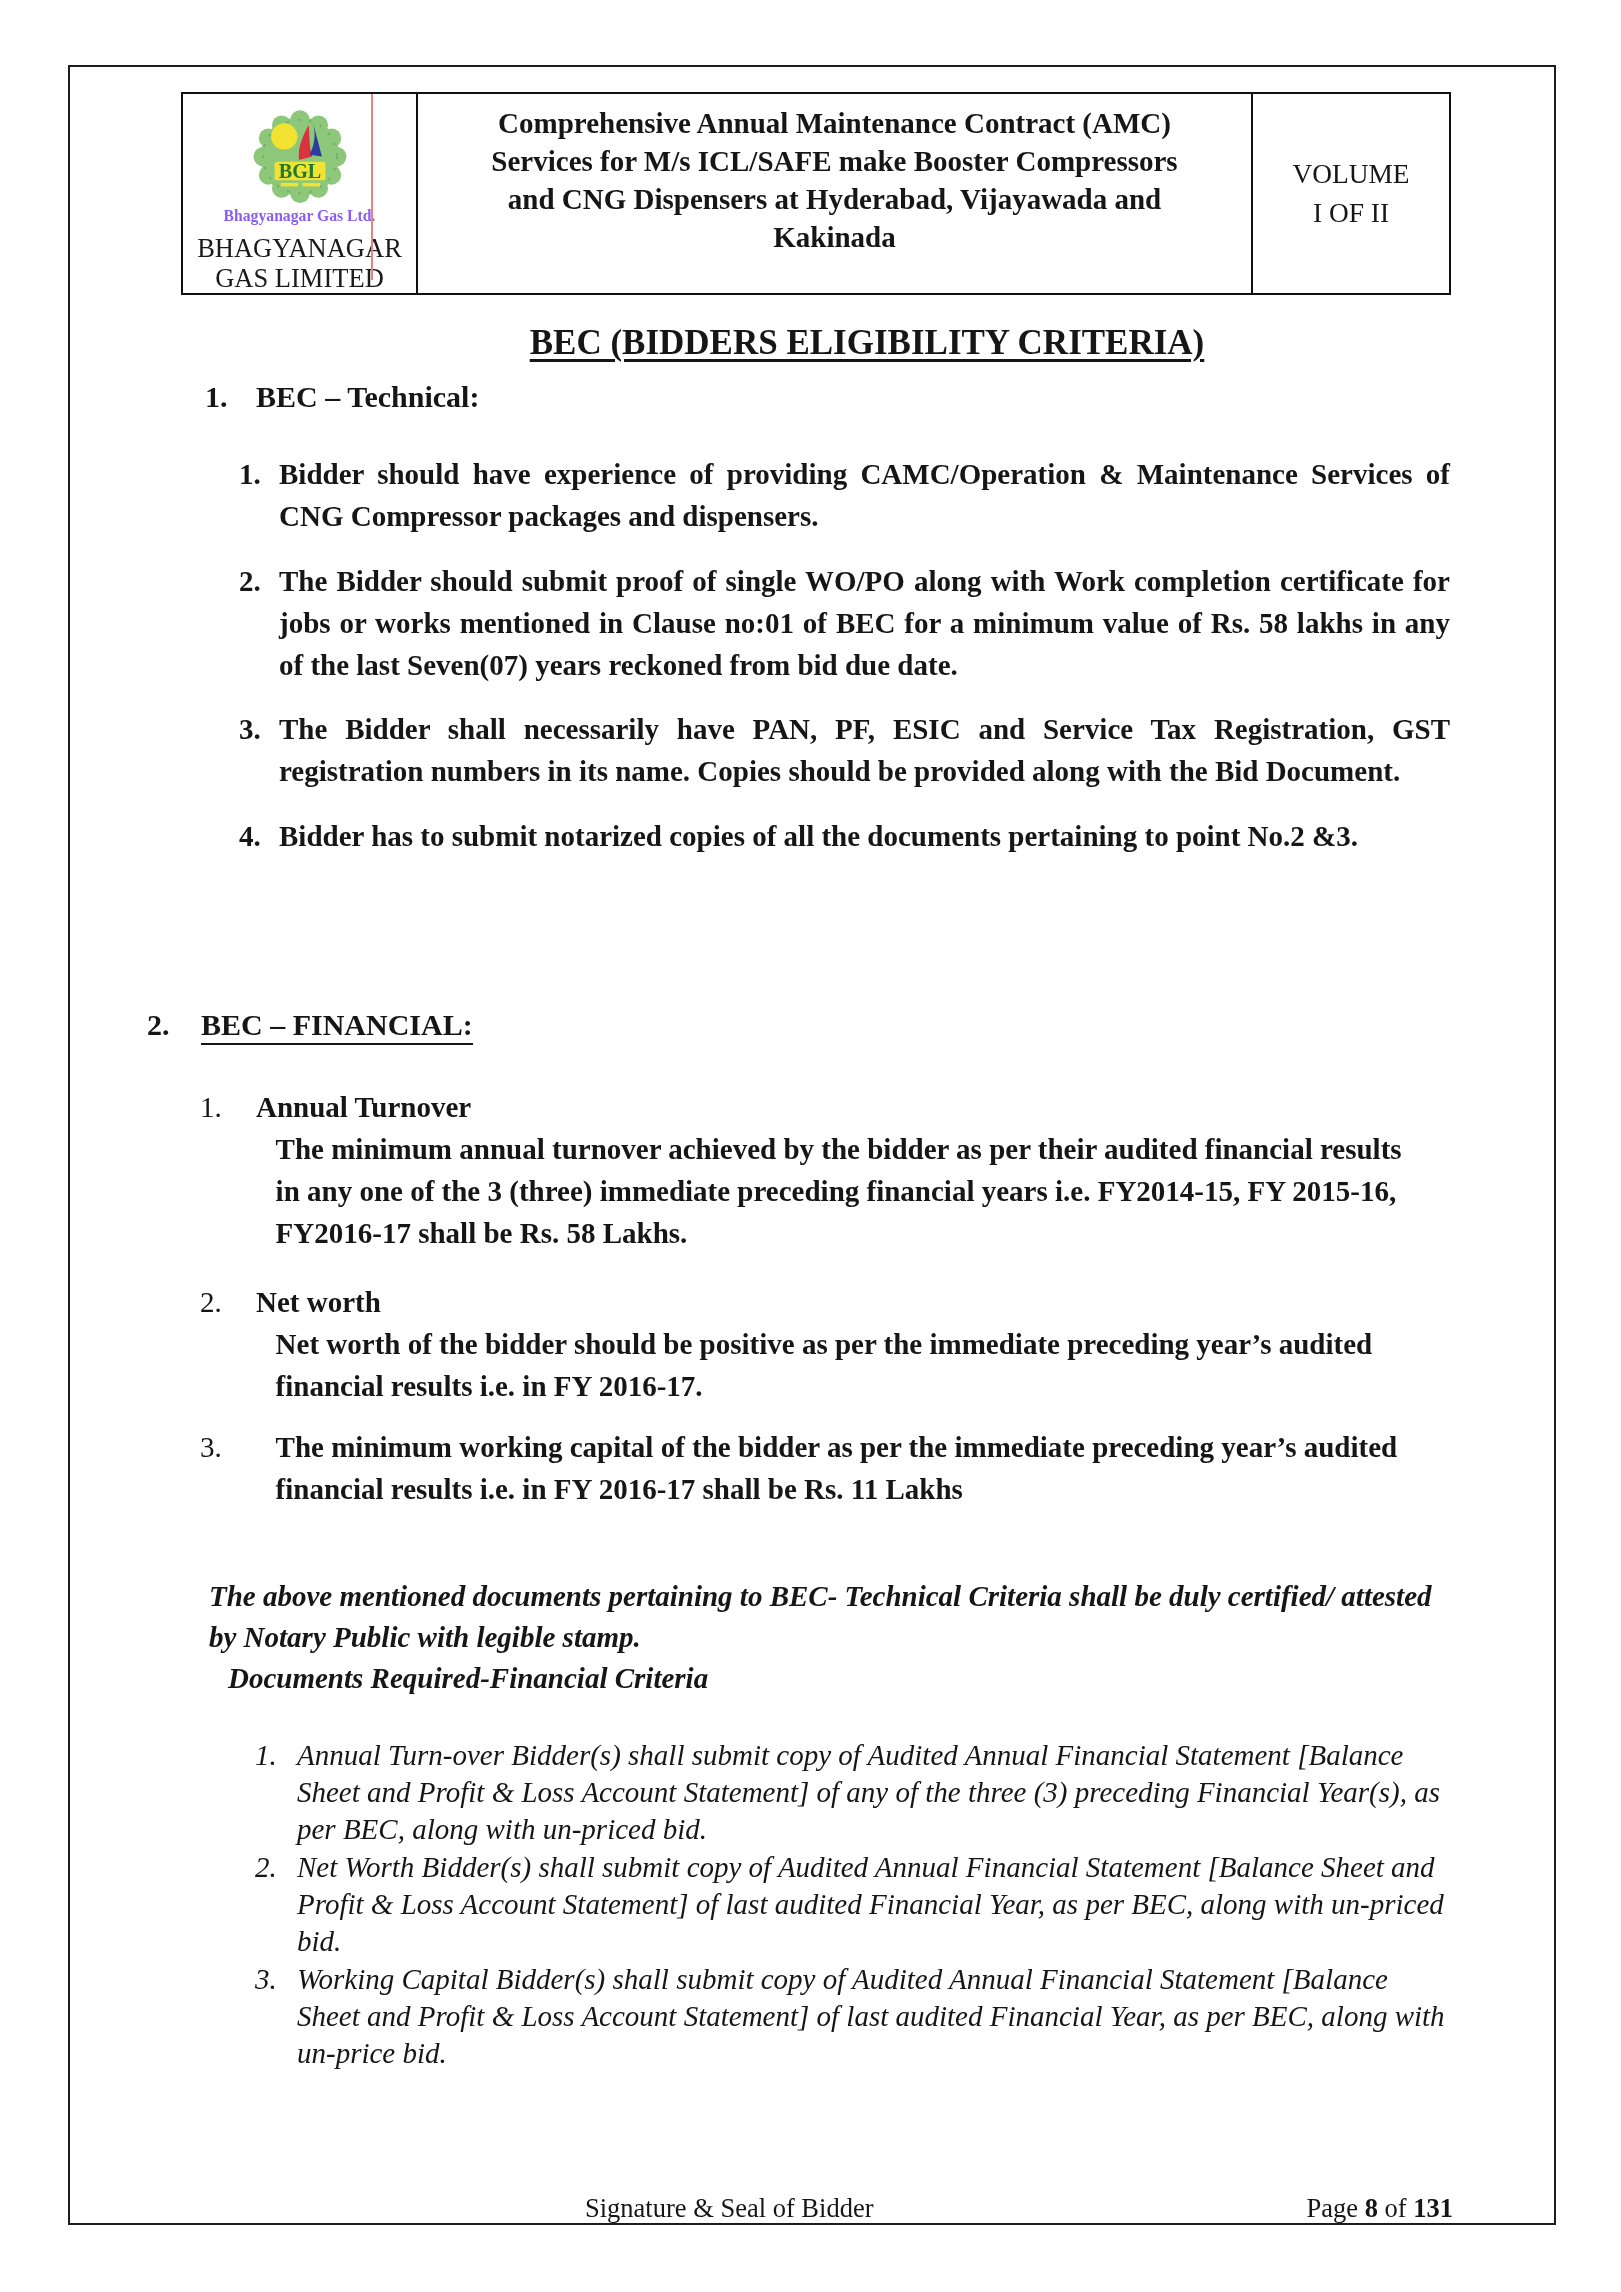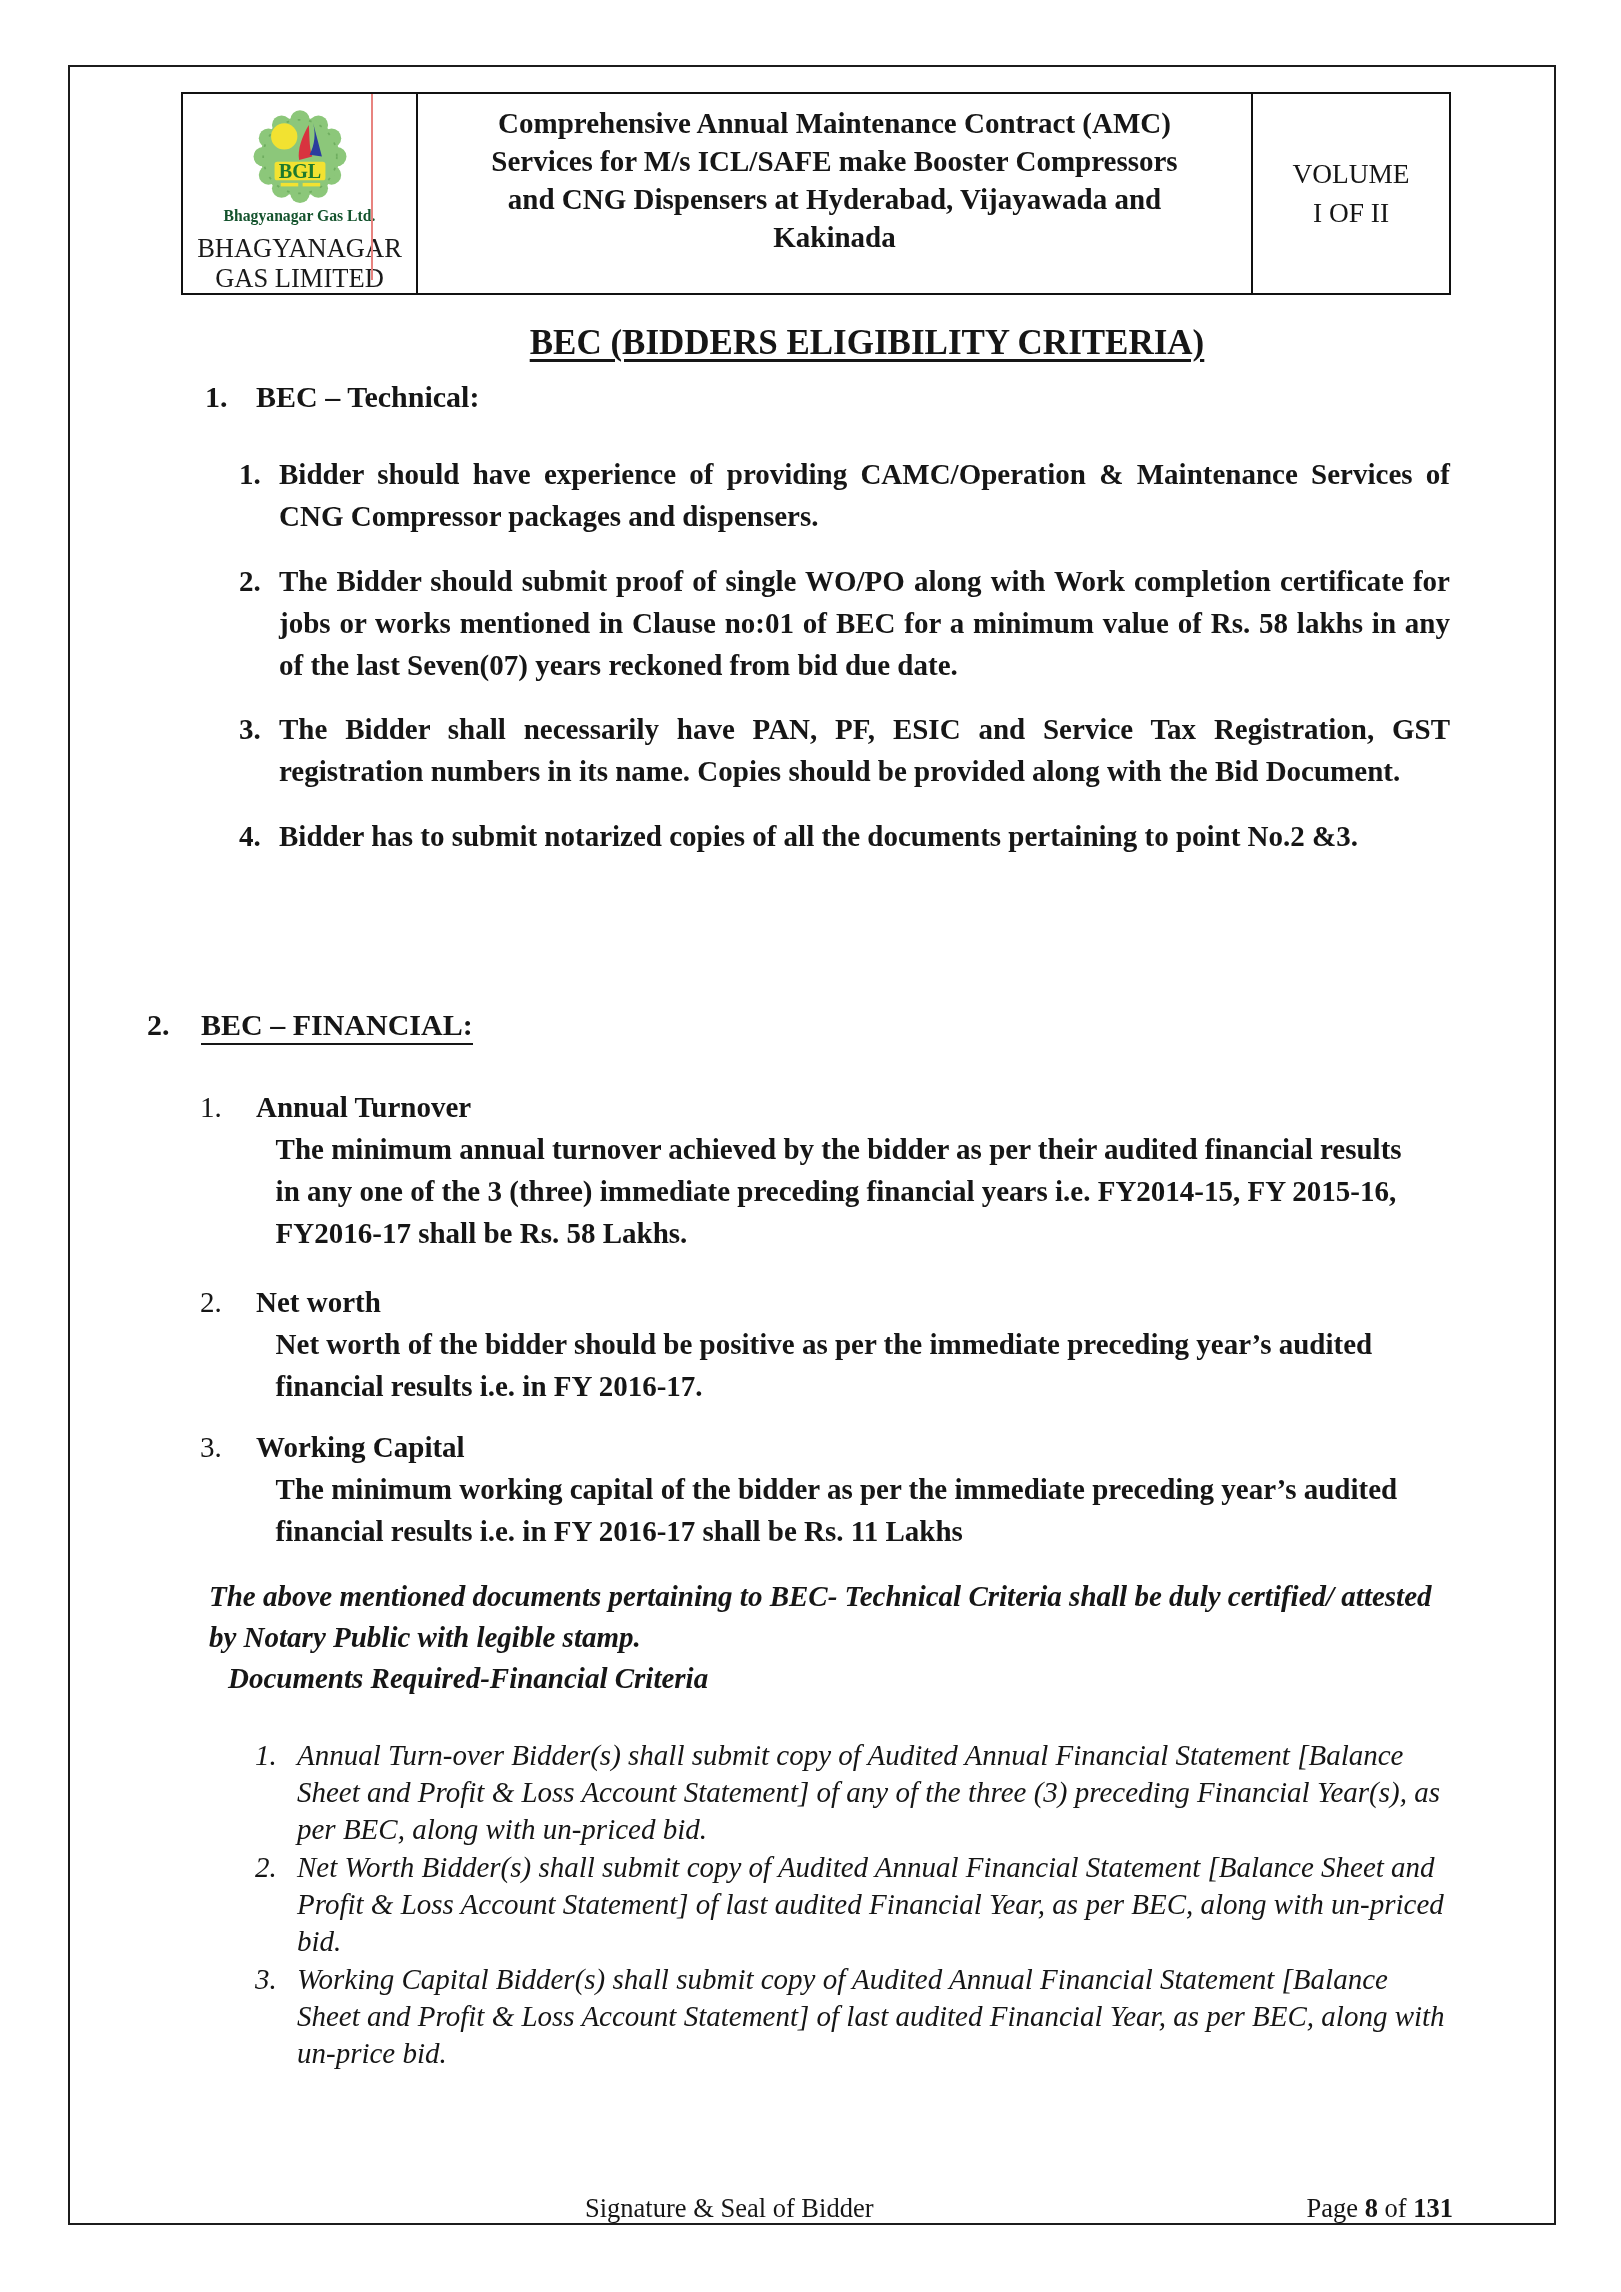--- a/index.html
+++ b/index.html
@@ -16,21 +16,21 @@
   .header-table {
     position:absolute; left:181px; top:92px; width:1270px; height:203px;
     display:flex; border:2.9px solid #111;
   }
   .cell { border-right:2.9px solid #111; }
   .cell:last-child { border-right:none; }
   .logo-cell {
     width:235px; flex:none; display:flex; flex-direction:column; align-items:center;
     padding-top:9.8px; position:relative;
   }
-  .logo-caption { font-size:15.7px; color:#14532d; margin-top:-2px; font-weight:bold; }
+  .logo-caption { font-size:15.7px; color:#8b5cf6; margin-top:-2px; font-weight:bold; }
   .company-name { margin-top:8px; text-align:center; font-size:26.5px; line-height:30px; color:#1a1a1a; }
   .scan-artifact {
     position:absolute; left:188px; top:0; width:2px; height:186px; background:#e8837f;
   }
   .title-cell {
     flex:1; text-align:center; font-weight:bold; font-size:29px; line-height:38px;
     padding:9.8px 13.7px 0 13.7px;
   }
   .volume-cell {
     width:196px; flex:none; display:flex; flex-direction:column; justify-content:center;
@@ -172,21 +172,20 @@
     <div class="fin-item fin-item-2">
       <span class="num">2.</span>
       <span>
         <span class="fin-title">Net worth</span>
         <span class="fin-body" style="display:block">Net worth of the bidder should be positive as per the immediate preceding year’s audited financial results i.e. in FY 2016-17.</span>
       </span>
     </div>
     <div class="fin-item">
       <span class="num">3.</span>
       <span>
-        <span class="fin-title">Working Capital</span>
         <span class="fin-body" style="display:block">The minimum working capital of the bidder as per the immediate preceding year’s audited financial results i.e. in FY 2016-17 shall be Rs. 11 Lakhs</span>
       </span>
     </div>
   </div>
 
   <div class="notes-para">
     <span>The above mentioned documents pertaining to BEC- Technical Criteria shall be duly certified/ attested by Notary Public with legible stamp.</span>
     <span class="notes-docs">Documents Required-Financial Criteria</span>
   </div>
 

